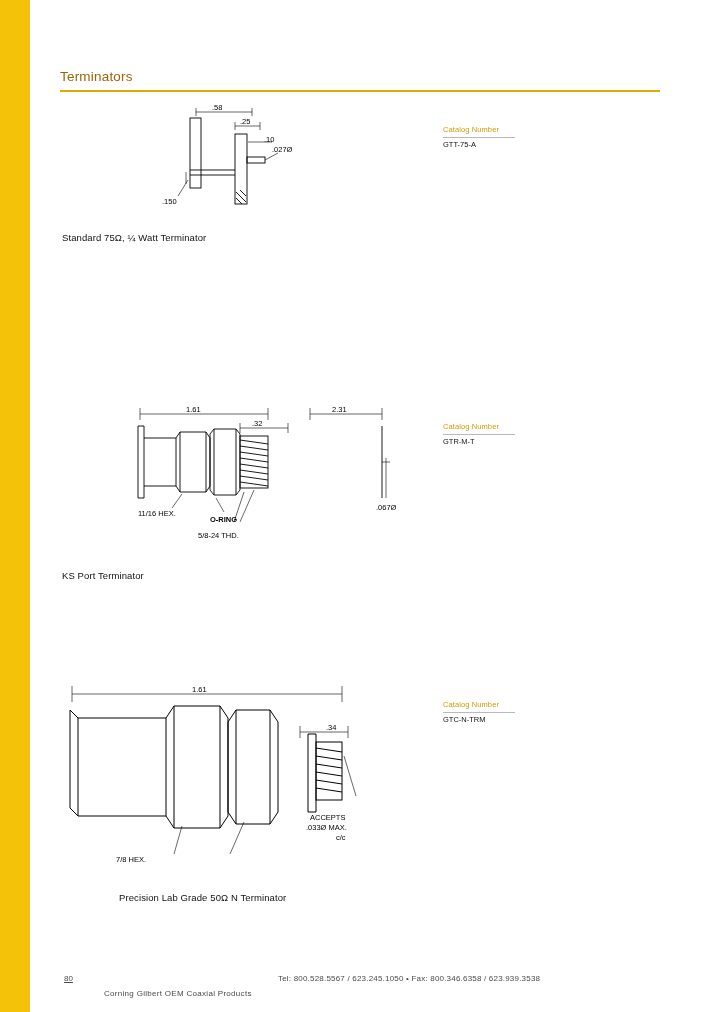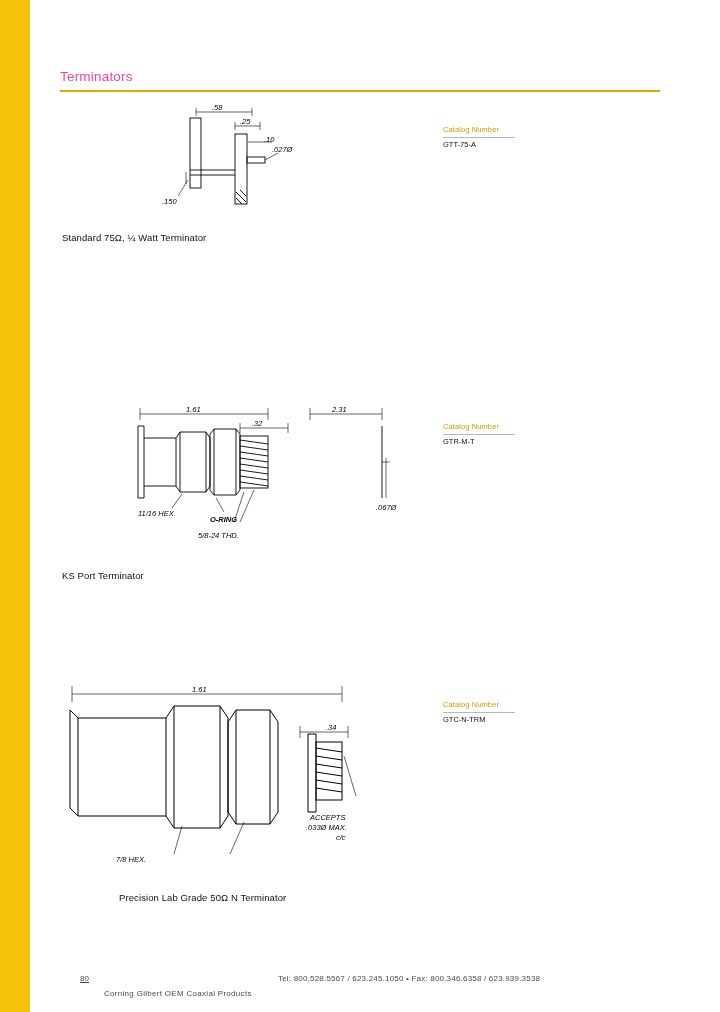--- a/index.html
+++ b/index.html
@@ -25,21 +25,21 @@
   .left-bar {
     position: absolute;
     left: 0; top: 0;
     width: 30px; height: 1012px;
     background: #f5c20a;
   }
   .page-title {
     position: absolute;
     left: 60px; top: 69px;
     font-size: 13.5px;
-    color: #ec4899;
+    color: #a16207;
     letter-spacing: 0.2px;
   }
   .title-rule {
     position: absolute;
     left: 60px; top: 90px;
     width: 600px; height: 1.6px;
     background: #e2a900;
   }
   .caption {
     position: absolute;
@@ -68,34 +68,34 @@
   }
   .footer {
     position: absolute;
     bottom: 38px; left: 0;
     width: 720px;
     font-size: 8px;
     color: #4a4a4a;
   }
   .footer .pg {
     position: absolute;
-    left: 80px; top: 0; text-decoration: underline;
+    left: 64px; top: 0; text-decoration: underline;
   }
   .footer .mid {
     position: absolute;
     left: 104px; top: 15px;
     letter-spacing: 0.3px;
   }
   .footer .right {
     position: absolute;
     left: 278px; top: 0;
     letter-spacing: 0.2px;
   }
   svg { display: block; }
-  .dwg { position: absolute; font-style: italic; }
+  .dwg { position: absolute; }
   .dim { font-family: "Liberation Sans", sans-serif; font-size: 7.5px; fill: #000; }
   .dimb { font-family: "Liberation Sans", sans-serif; font-size: 7.5px; fill: #000; font-weight: bold; }
 </style>
 </head>
 <body>
 
 <div class="page">
 
   <div class="left-bar"></div>
 

